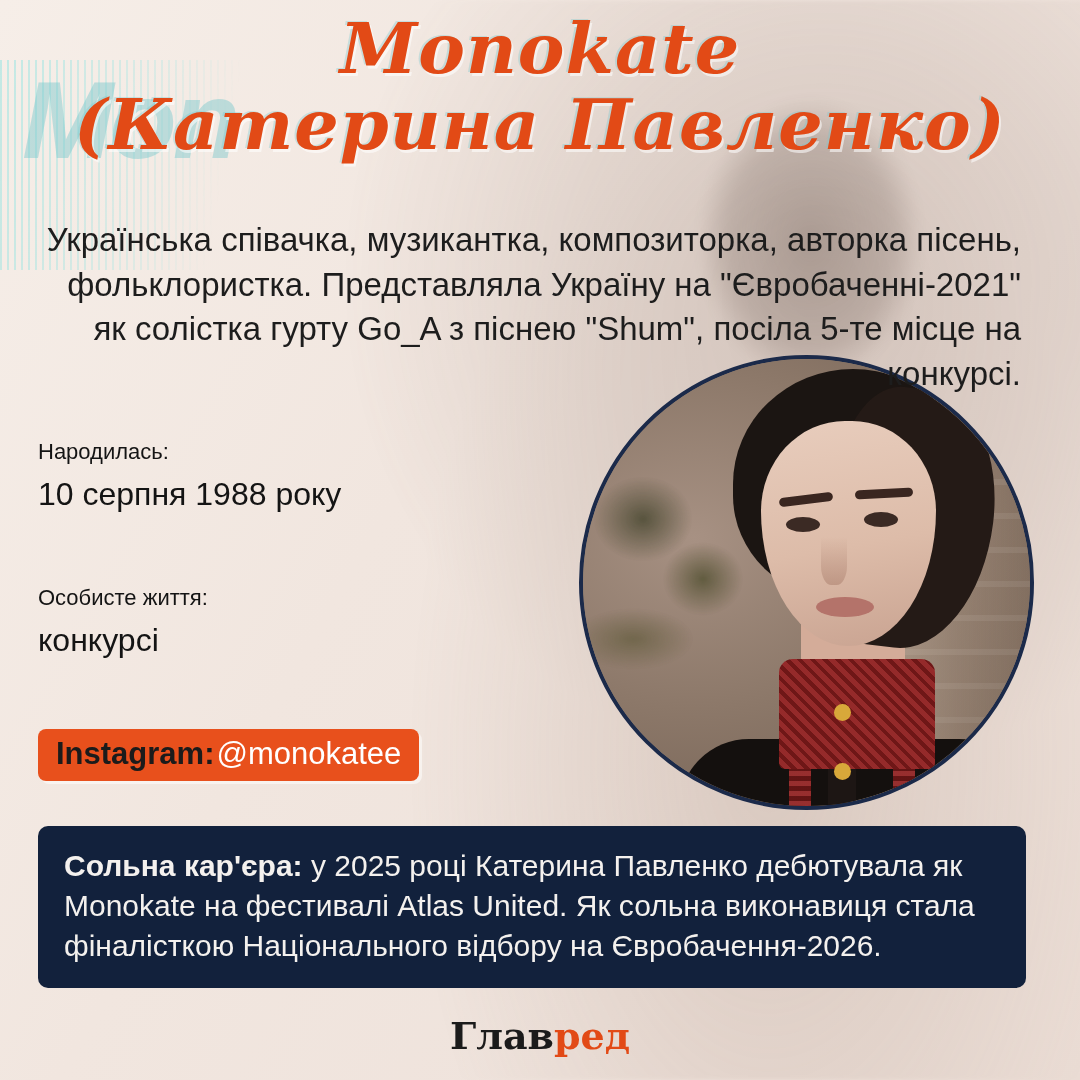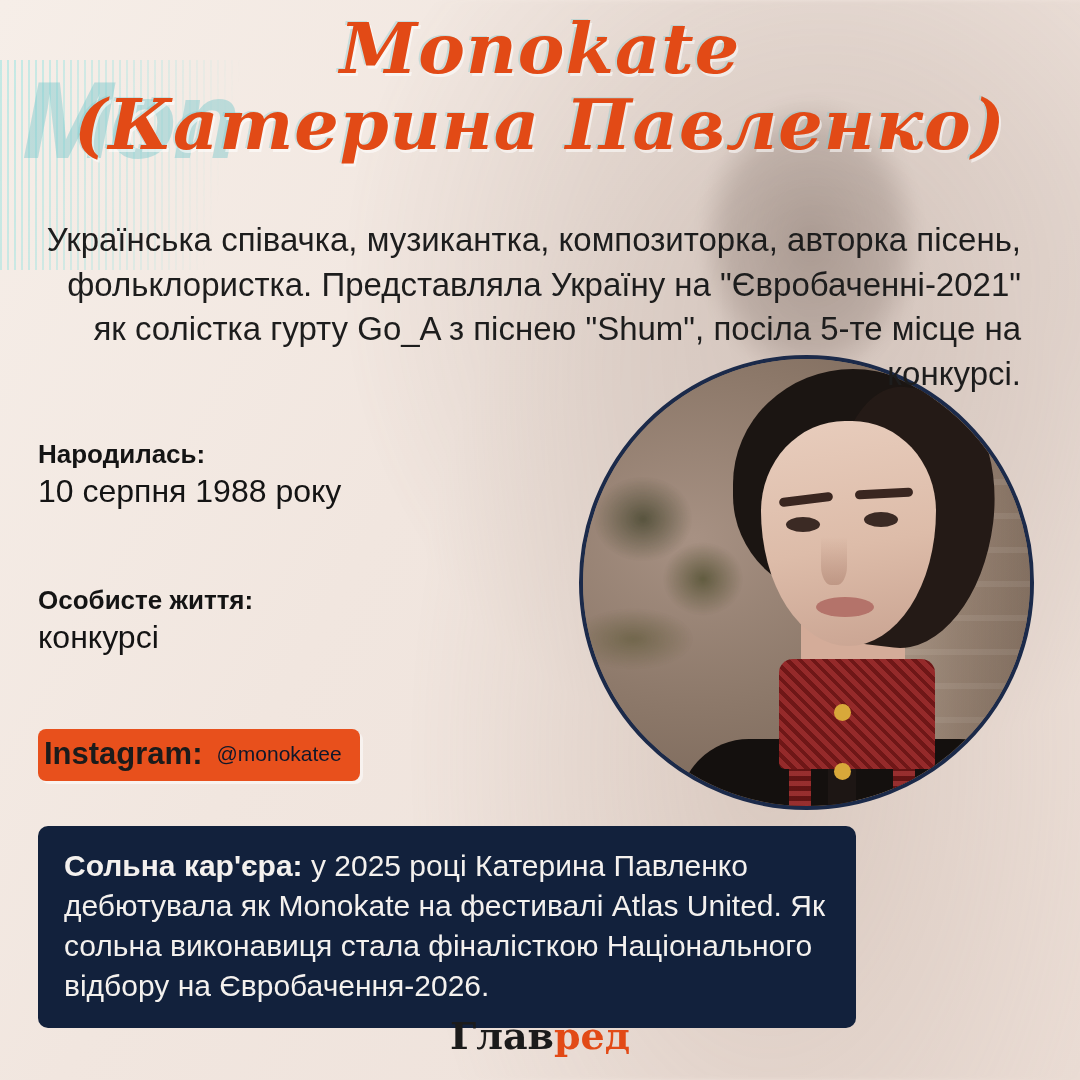--- a/index.html
+++ b/index.html
@@ -121,54 +121,54 @@
     text-align: right;
   }
 
   .block {
     position: absolute;
     left: 38px;
     z-index: 5;
     color: #141414;
   }
   .block .label {
-    font-size: 26px;
-    font-weight: 700;
+    font-size: 22px;
+    font-weight: 400;
     line-height: 1.25;
   }
   .block .value {
     font-size: 32px;
     line-height: 1.3;
-    margin-top: 0;
+    margin-top: 8px;
   }
   #block-born { top: 438px; }
   #block-personal { top: 584px; }
 
   
   .ig-pill {
     position: absolute;
     left: 38px;
     top: 729px;
     display: inline-flex;
     align-items: center;
-    gap: 14px;
-    padding: 7px 18px 9px 6px;
+    gap: 2px;
+    padding: 7px 18px 9px 18px;
     background: #e8501c;
     border-radius: 8px;
     box-shadow: 3px 3px 0 rgba(255,255,255,.5);
     z-index: 6;
   }
   .ig-pill .ig-label {
     font-size: 31px;
     font-weight: 700;
     color: #1b1b1b;
   }
   .ig-pill .ig-handle {
-    font-size: 21px;
-    color: #0f172a;
+    font-size: 31px;
+    color: #ffffff;
   }
 
   
   .portrait {
     position: absolute;
     right: 46px;
     top: 355px;
     width: 455px;
     height: 455px;
     border-radius: 50%;
@@ -311,21 +311,21 @@
     left: 251px;
   }
   .portrait .btn1 { top: 345px; }
   .portrait .btn2 { top: 404px; }
 
   
   .note {
     position: absolute;
     left: 38px;
     top: 826px;
-    width: 818px;
+    width: 988px;
     padding: 20px 26px 22px 26px;
     background: #12213c;
     border-radius: 10px;
     color: #f4f1ee;
     font-size: 30px;
     line-height: 1.33;
     z-index: 7;
   }
   .note b { font-weight: 700; }
 

